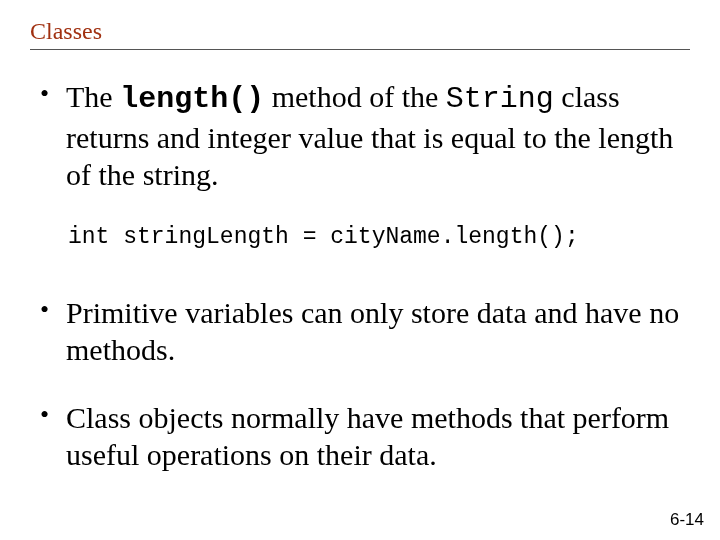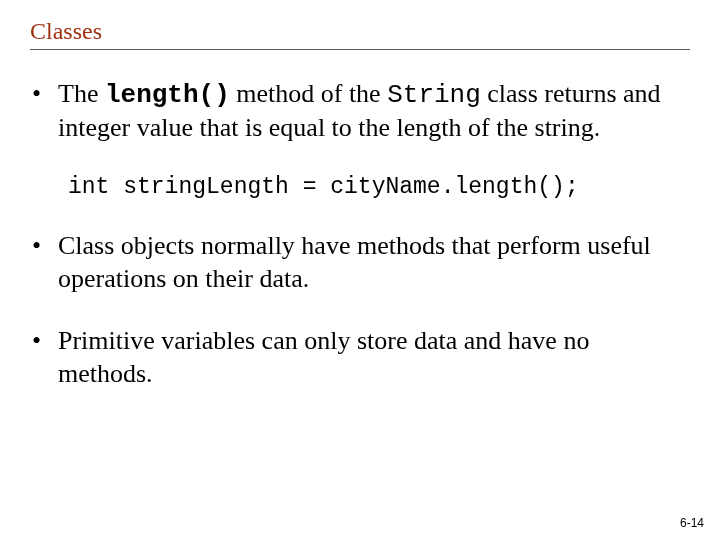--- a/index.html
+++ b/index.html
@@ -27,22 +27,22 @@
   }
   .rule {
     border: none;
     border-top: 1px solid #555;
     margin: 0 0 28px 0;
     width: 100%;
   }
   .bullets {
     list-style: none;
     padding: 0;
-    margin: 0;
-    font-size: 26px;
+    margin: 8px;
+    font-size: 30px;
     line-height: 1.25;
   }
   .bullets > li {
     position: relative;
     padding-left: 28px;
     margin-bottom: 30px;
   }
   .bullets > li::before {
     content: "•";
     position: absolute;
@@ -52,28 +52,28 @@
   }
   .mono {
     font-family: "Courier New", Courier, monospace;
   }
   .bold {
     font-weight: bold;
   }
   .codeblock {
     font-family: "Courier New", Courier, monospace;
     font-size: 23px;
-    margin: 0 0 30px 38px;
+    margin: 0 0 44px 38px;
     white-space: nowrap;
   }
   .pagenum {
     position: absolute;
     right: 16px;
     bottom: 10px;
-    font-size: 12px;
+    font-size: 17px;
     font-family: Arial, sans-serif;
     color: #000;
   }
 </style>
 </head>
 <body>
 
 <div class="slide">
 
   <h1 class="title">Classes</h1>
@@ -81,19 +81,19 @@
 
   <ul class="bullets">
     <li>
       <span>The </span><span class="mono bold">length()</span><span> method of the </span><span class="mono">String</span><span> class returns and integer value that is equal to the length of the string.</span>
     </li>
   </ul>
 
   <div class="codeblock">int stringLength = cityName.length();</div>
 
   <ul class="bullets">
+    <li>Primitive variables can only store data and have no methods.</li>
     <li>Class objects normally have methods that perform useful operations on their data.</li>
-    <li>Primitive variables can only store data and have no methods.</li>
   </ul>
 
   <div class="pagenum">6-14</div>
 
 </div>
 
 </body></html>

